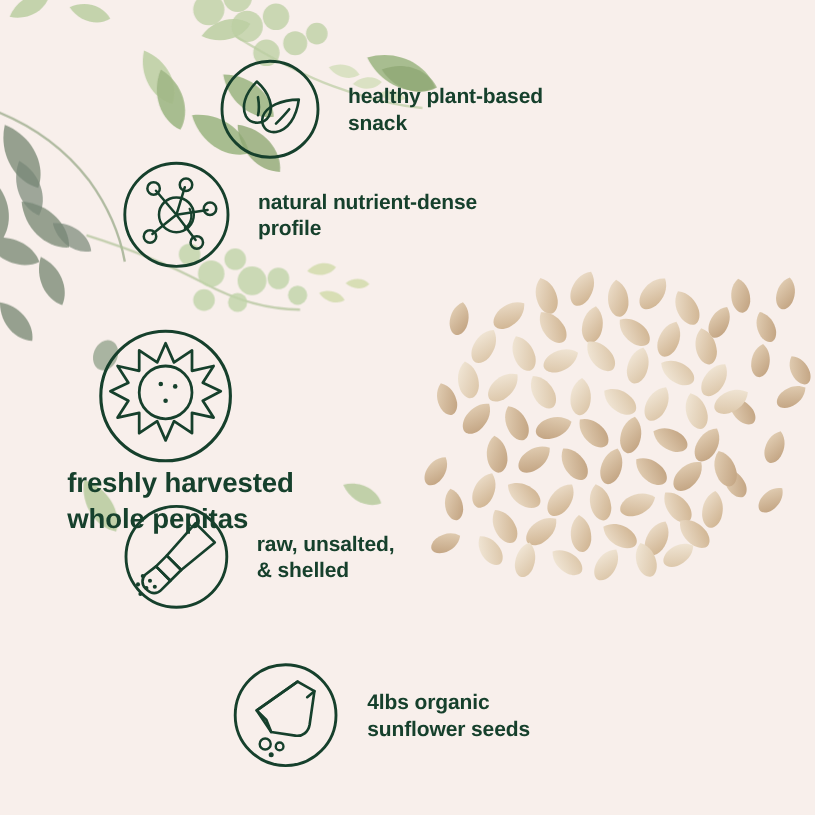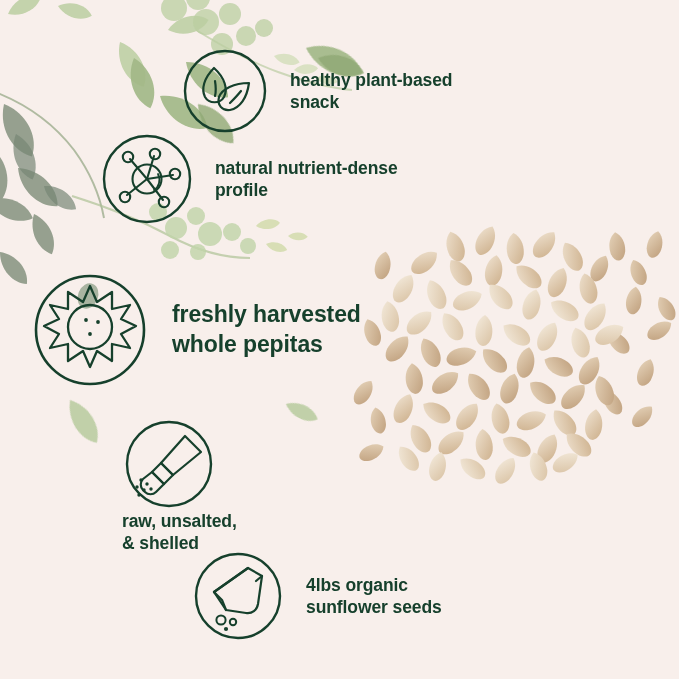--- a/index.html
+++ b/index.html
@@ -24,23 +24,23 @@
     line-height:1.28;
     letter-spacing:-0.1px;
     white-space:pre-line;
   }
   .f-std .feature-text { font-size:17.5px; }
   .f-big .feature-text { font-size:23px; line-height:1.3; }
   #f1 { left:182px; top:48px; }
   #f1 .feature-text { margin-left:22px; }
   #f2 { left:100px; top:132px; }
   #f2 .feature-text { margin-left:21px; }
-  #f3 { left:32px; top:272px; }
+  #f3 { left:32px; top:272px;flex-direction:column; }
   #f3 .feature-text { margin-left:24px; }
-  #f4 { left:101px; top:418px;flex-direction:column; }
+  #f4 { left:101px; top:418px; }
   #f4 .feature-text { margin-left:21px; }
   #f5 { left:192px; top:550px; }
   #f5 .feature-text { margin-left:22px; }
 </style>
 </head>
 <body>
 
 <div id="stage">
 
   <svg class="layer" viewBox="0 0 679 679">

